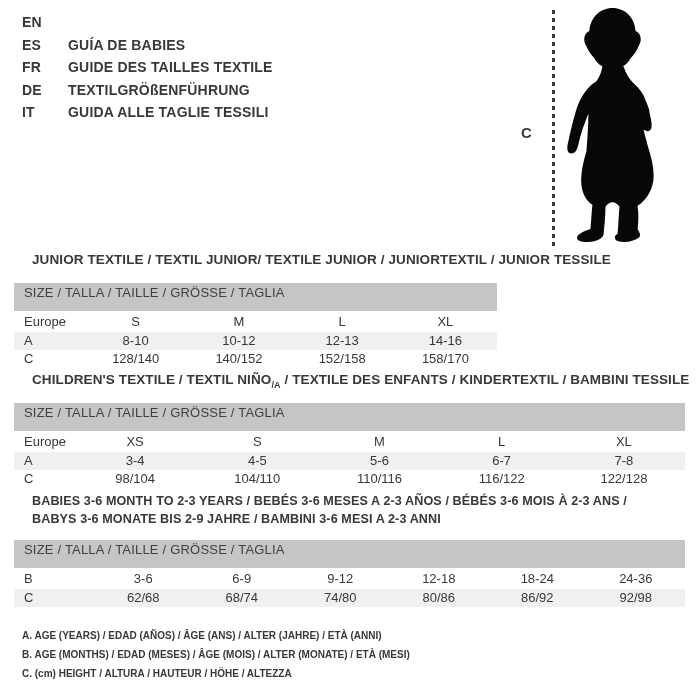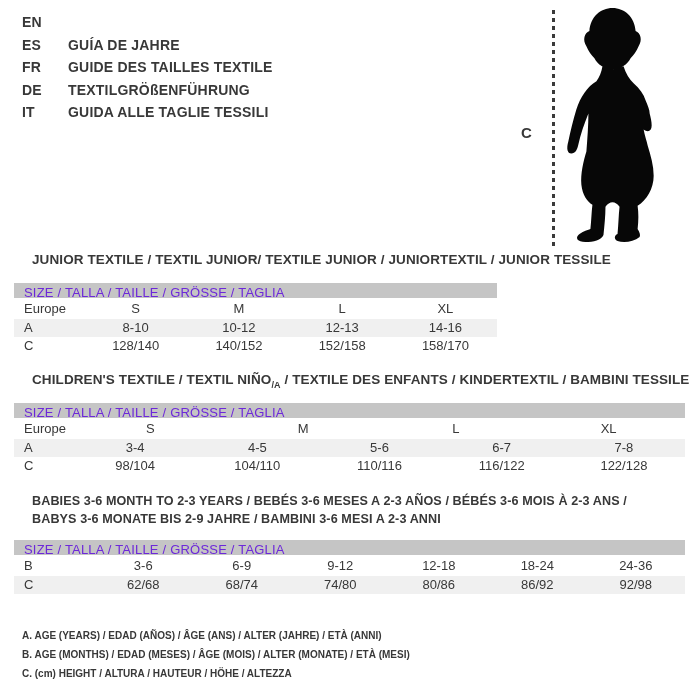--- a/index.html
+++ b/index.html
@@ -27,22 +27,22 @@
   #junior-title{top:252px;}
   #children-title{top:372px;}
   #babies-title{top:492px;font-size:12.6px;line-height:18px;white-space:normal;width:660px;}
   .sub{font-size:9px;vertical-align:sub;}
 
   
   .size-table{position:absolute;left:14px;font-size:13px;}
   #table-junior{top:283px;width:483px;}
   #table-children{top:403px;width:671px;}
   #table-babies{top:540px;width:671px;}
-  .bar{height:15px;line-height:20px;background:var(--bar-bg,#c5c5c5);padding-left:10px;
-    font-size:13px;color:#6d28d9;margin-bottom:2px;letter-spacing:.2px;}
+  .bar{height:28px;line-height:20px;background:var(--bar-bg,#c5c5c5);padding-left:10px;
+    font-size:13px;color:#404040;margin-bottom:2px;letter-spacing:.2px;}
   .trow{display:flex;height:18.5px;line-height:18.5px;align-items:center;}
   .trow.shaded{background:var(--shade-bg,#f0f0f0);}
   .lbl{padding-left:10px;box-sizing:border-box;flex:0 0 auto;}
   #table-junior .lbl{width:70px;}
   #table-children .lbl{width:60px;}
   #table-babies .lbl{width:80px;}
   .cell{flex:1;text-align:center;}
 
   
   .legend{position:absolute;left:22px;top:626px;font-weight:bold;font-size:10px;line-height:19px;}
@@ -51,21 +51,21 @@
 <body>
 
 <div class="canvas">
 
   <div class="lang-block">
     <div class="lang-row">
       <span class="lang-code">EN</span>
     </div>
     <div class="lang-row">
       <span class="lang-code">ES</span>
-      <span class="lang-label">GUÍA DE JAHRE</span>
+      <span class="lang-label">GUÍA DE BABIES</span>
     </div>
     <div class="lang-row">
       <span class="lang-code">FR</span>
       <span class="lang-label">GUIDE DES TAILLES TEXTILE</span>
     </div>
     <div class="lang-row">
       <span class="lang-code">DE</span>
       <span class="lang-label">TEXTILGRÖßENFÜHRUNG</span>
     </div>
     <div class="lang-row">
@@ -137,20 +137,21 @@
       <span class="cell">152/158</span>
       <span class="cell">158/170</span>
     </div>
   </div>
 
   <div class="sec-title" id="children-title"><span>CHILDREN'S TEXTILE / TEXTIL NIÑO</span><span class="sub">/A</span><span> / TEXTILE DES ENFANTS / KINDERTEXTIL / BAMBINI TESSILE</span></div>
   <div class="size-table" id="table-children">
     <div class="bar">SIZE / TALLA / TAILLE / GRÖSSE / TAGLIA</div>
     <div class="trow">
       <span class="lbl">Europe</span>
+      <span class="cell">XS</span>
       <span class="cell">S</span>
       <span class="cell">M</span>
       <span class="cell">L</span>
       <span class="cell">XL</span>
     </div>
     <div class="trow shaded">
       <span class="lbl">A</span>
       <span class="cell">3-4</span>
       <span class="cell">4-5</span>
       <span class="cell">5-6</span>

